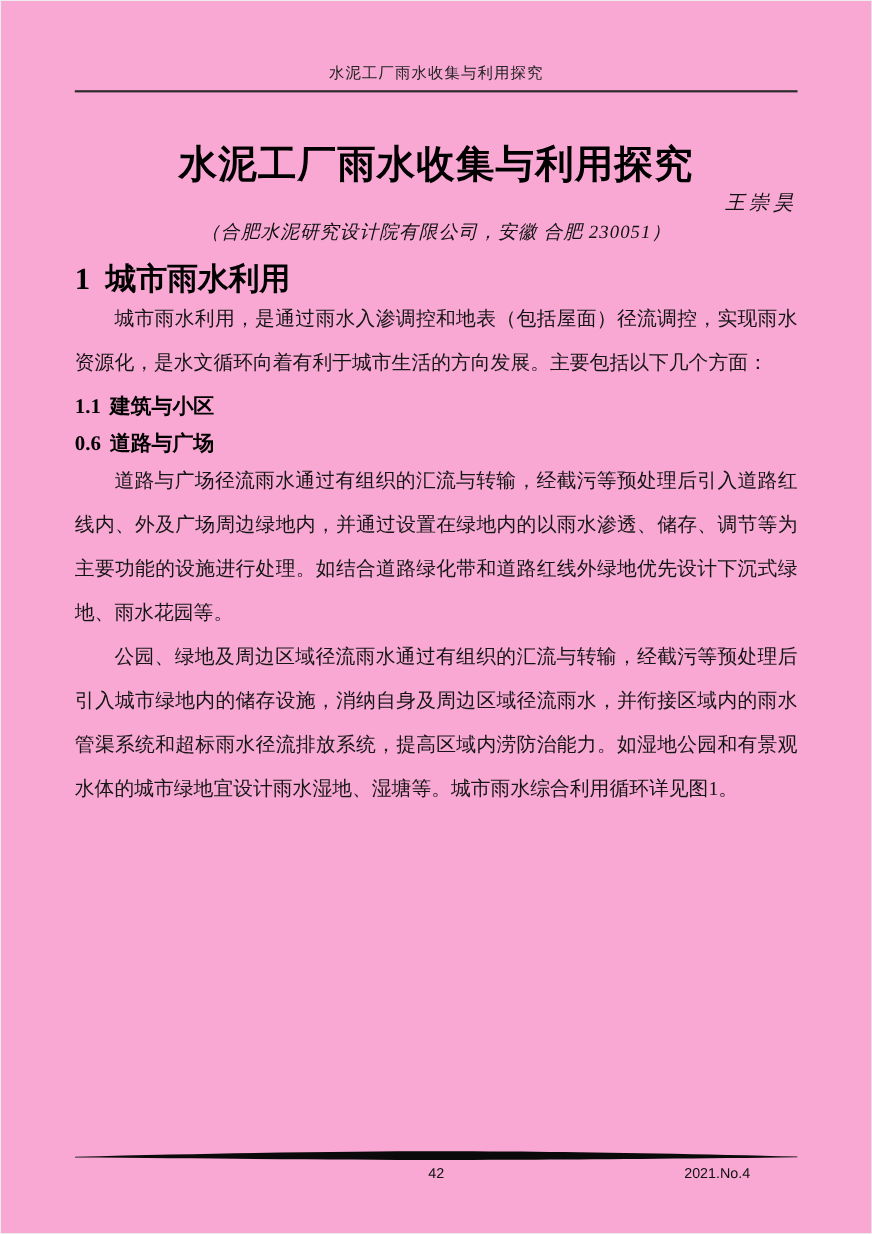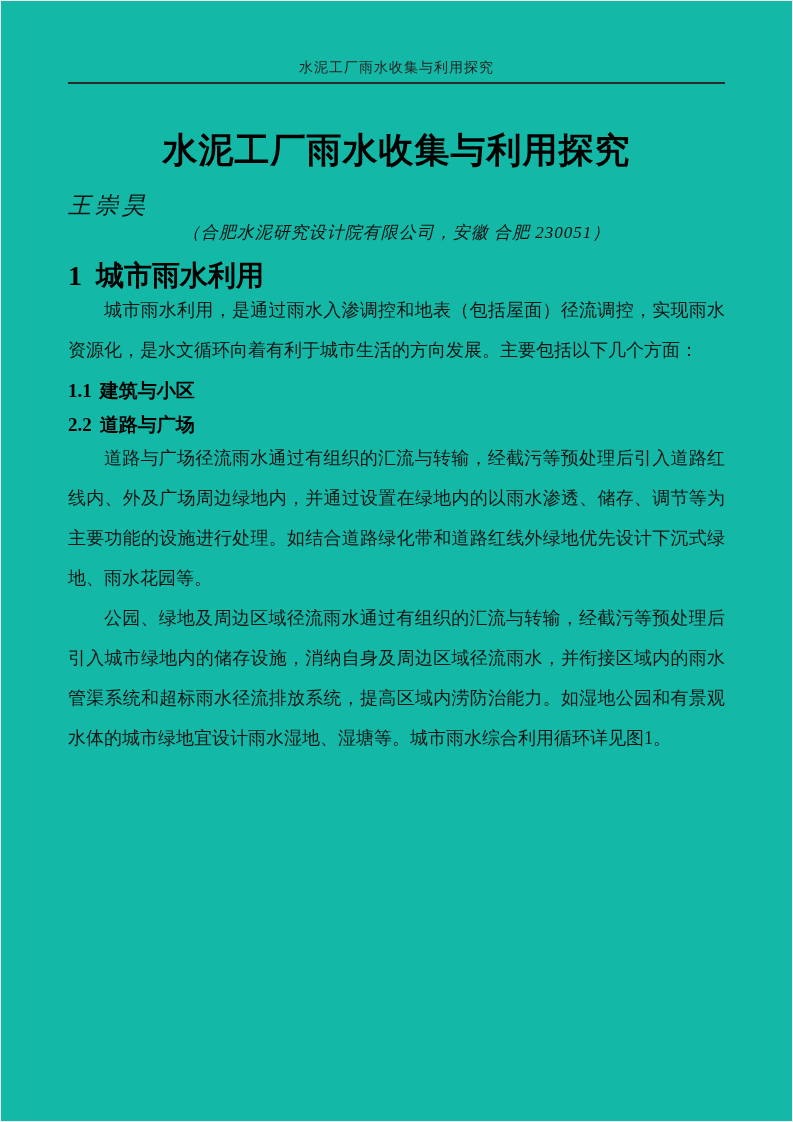--- a/index.html
+++ b/index.html
@@ -1,21 +1,21 @@
 <!DOCTYPE html>
 <html lang="zh"><head>
 <meta charset="utf-8">
 <style>
   html, body { margin: 0; padding: 0; background: #ffffff; }
   .page {
     position: relative;
     width: 793px;
     height: 1122px;
     margin: 0 auto;
-    background: #14b8a6;
+    background: #f9a8d4;
     box-shadow: inset 0 0 0 1px #ececec;
     overflow: hidden;
     font-family: "Liberation Serif", serif;
     color: #1a1a1a;
   }
   .content { margin: 0 68px; width: 657px; }
 
   
   .running-head {
     padding-top: 58px;
@@ -37,23 +37,22 @@
     margin: 44px 0 0 0;
     text-align: center;
     font-size: 35px;
     line-height: 44px;
     font-weight: bold;
     font-family: "Liberation Sans", sans-serif;
     letter-spacing: 1px;
     color: #000;
   }
   .author {
-    margin-top: 22px;
-    text-align: left;
-    font-size: 23px;
+    text-align: right;
+    font-size: 18px;
     line-height: 24px;
     font-style: italic;
     letter-spacing: 4px;
     color: #111;
   }
   .affiliation {
     margin-top: 2px;
     text-align: center;
     font-size: 17px;
     line-height: 26px;
@@ -129,21 +128,31 @@
     <h2 class="sec-h1">
       <span class="sec-num">1</span><span>城市雨水利用</span>
     </h2>
     <p class="body-par">城市雨水利用，是通过雨水入渗调控和地表（包括屋面）径流调控，实现雨水资源化，是水文循环向着有利于城市生活的方向发展。主要包括以下几个方面：</p>
 
     <h3 class="sec-h2">
       <span class="sec-num">1.1</span><span>建筑与小区</span>
     </h3>
 
     <h3 class="sec-h2">
-      <span class="sec-num">2.2</span><span>道路与广场</span>
+      <span class="sec-num">0.6</span><span>道路与广场</span>
     </h3>
     <p class="body-par">道路与广场径流雨水通过有组织的汇流与转输，经截污等预处理后引入道路红线内、外及广场周边绿地内，并通过设置在绿地内的以雨水渗透、储存、调节等为主要功能的设施进行处理。如结合道路绿化带和道路红线外绿地优先设计下沉式绿地、雨水花园等。</p>
 
     <p class="body-par">公园、绿地及周边区域径流雨水通过有组织的汇流与转输，经截污等预处理后引入城市绿地内的储存设施，消纳自身及周边区域径流雨水，并衔接区域内的雨水管渠系统和超标雨水径流排放系统，提高区域内涝防治能力。如湿地公园和有景观水体的城市绿地宜设计雨水湿地、湿塘等。城市雨水综合利用循环详见图1。</p>
 
   </div>
 
+  <div class="footer">
+    <svg class="footer-divider" viewBox="0 0 657 9" preserveAspectRatio="none" xmlns="http://www.w3.org/2000/svg">
+      <path d="M0,5.6 C140,2.2 250,0.6 330,0.6 C410,0.6 520,2.2 657,5.4
+               L657,6.1 C520,7.4 410,8.5 330,8.5 C250,8.5 140,7.3 0,6.3 Z" fill="#0a0a0a"></path>
+    </svg>
+    <div class="footer-row">
+      <div class="page-number">42</div>
+      <div class="issue-label">2021.No.4</div>
+    </div>
+  </div>
 </div>
 
 </body></html>

